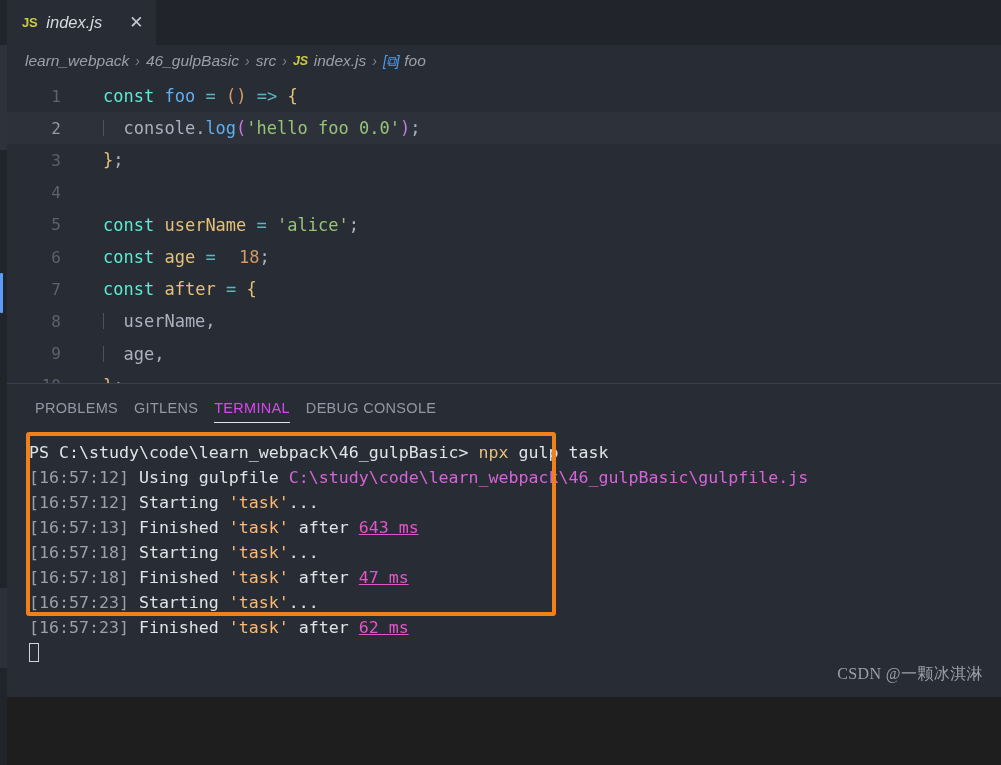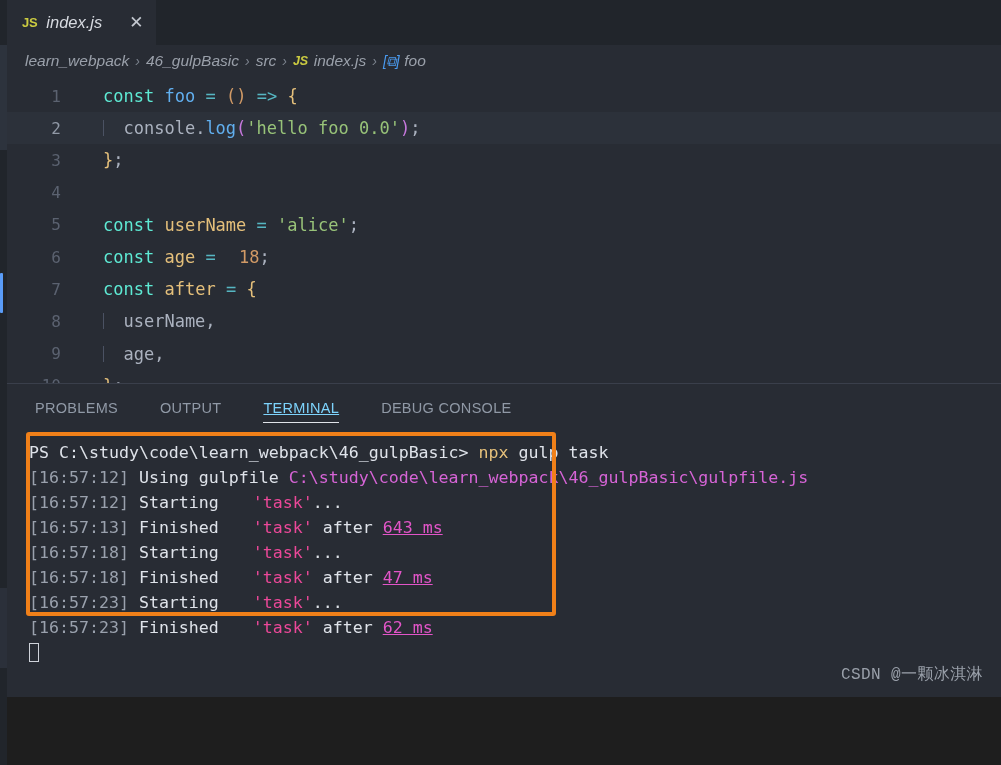--- a/index.html
+++ b/index.html
@@ -196,34 +196,34 @@
     display: flex;
     flex-direction: column;
     position: relative;
   }
   .panel-tabs {
     height: 48px;
     flex: 0 0 48px;
     display: flex;
     align-items: center;
     padding-left: 28px;
-    gap: 42px;
+    gap: 16px;
   }
   .panel-tab {
     font-size: 14.5px;
     color: #9099a6;
     letter-spacing: 0.3px;
     position: relative;
     height: 48px;
     display: flex;
     align-items: center;
     cursor: pointer;
     font-family: "Liberation Sans", sans-serif;
   }
-  .panel-tab.active { color: #7dd3fc; text-decoration: underline; }
+  .panel-tab.active { color: #d946ef; }
   .panel-tab.active::after {
     content: "";
     position: absolute;
     left: 0; right: 0; bottom: 9px;
     height: 1.5px;
     background: #e0e3e9;
   }
   .terminal {
     flex: 1 1 auto;
     position: relative;
@@ -233,21 +233,21 @@
     line-height: 25px;
     color: #d7dae0;
     white-space: pre;
     overflow: hidden;
   }
   .t-line { white-space: pre; }
   .t-gray   { color: #9aa1ad; }
   .t-white  { color: #dfe3ea; }
   .t-yellow { color: #e5c07b; }
   .t-magenta{ color: #d664d6; }
-  .t-cyan   { color: #ec4899; margin-left: 24px; }
+  .t-cyan   { color: #fdba74; }
   .t-pinknum{ color: #e255c8; text-decoration: underline; }
   .cursor-block {
     display: inline-block;
     width: 10px;
     height: 19px;
     border: 1.5px solid #cfd3da;
     vertical-align: -4px;
     box-sizing: border-box;
   }
   .orange-box {
@@ -260,21 +260,21 @@
     border-radius: 3px;
     box-sizing: border-box;
     pointer-events: none;
   }
   .watermark {
     position: absolute;
     right: 18px;
     bottom: 12px;
     font-size: 16px;
     color: #9aa0aa;
-    font-family: Liberation Mono, monospace;
+    font-family: Liberation Serif, serif;
     letter-spacing: 0.4px;
   }
 </style>
 </head>
 <body>
 
 <div class="app">
 
   <div class="left-strip">
     <div class="tabstrip-shade"></div>
@@ -317,21 +317,21 @@
         <div class="code-line"><div class="gutter">7</div><div class="code-content"><span class="tk-kw">const</span><span class="tk-plain"> </span><span class="tk-var">after</span><span class="tk-plain"> </span><span class="tk-op">=</span><span class="tk-plain"> </span><span class="tk-br2">{</span></div></div>
         <div class="code-line"><div class="gutter">8</div><div class="code-content"><span class="indent-guide"></span><span class="tk-plain">  userName</span><span class="tk-plain">,</span></div></div>
         <div class="code-line"><div class="gutter">9</div><div class="code-content"><span class="indent-guide"></span><span class="tk-plain">  age</span><span class="tk-plain">,</span></div></div>
         <div class="code-line"><div class="gutter">10</div><div class="code-content"><span class="tk-br2">}</span><span class="tk-plain">;</span></div></div>
         <div class="code-line"><div class="gutter">11</div><div class="code-content"></div></div>
       </div>
 
     <div class="panel">
       <div class="panel-tabs" id="panel-tabs">
           <div class="panel-tab">PROBLEMS</div>
-          <div class="panel-tab">OUTPUT</div>
+          <div class="panel-tab">GITLENS</div>
           <div class="panel-tab active">TERMINAL</div>
           <div class="panel-tab">DEBUG CONSOLE</div>
         </div>
       <div class="terminal" id="terminal"><div class="t-line"><span class="t-white">PS C:\study\code\learn_webpack\46_gulpBasic&gt; </span><span class="t-yellow">npx</span><span class="t-white"> gulp task</span></div><div class="t-line"><span class="t-gray">[16:57:12]</span><span class="t-white"> Using gulpfile </span><span class="t-magenta">C:\study\code\learn_webpack\46_gulpBasic\gulpfile.js</span></div><div class="t-line"><span class="t-gray">[16:57:12]</span><span class="t-white"> Starting </span><span class="t-cyan">'task'</span><span class="t-white">...</span></div><div class="t-line"><span class="t-gray">[16:57:13]</span><span class="t-white"> Finished </span><span class="t-cyan">'task'</span><span class="t-white"> after </span><span class="t-pinknum">643 ms</span></div><div class="t-line"><span class="t-gray">[16:57:18]</span><span class="t-white"> Starting </span><span class="t-cyan">'task'</span><span class="t-white">...</span></div><div class="t-line"><span class="t-gray">[16:57:18]</span><span class="t-white"> Finished </span><span class="t-cyan">'task'</span><span class="t-white"> after </span><span class="t-pinknum">47 ms</span></div><div class="t-line"><span class="t-gray">[16:57:23]</span><span class="t-white"> Starting </span><span class="t-cyan">'task'</span><span class="t-white">...</span></div><div class="t-line"><span class="t-gray">[16:57:23]</span><span class="t-white"> Finished </span><span class="t-cyan">'task'</span><span class="t-white"> after </span><span class="t-pinknum">62 ms</span></div><div class="t-line"><span class="cursor-block"></span></div></div>
       <div class="orange-box"></div>
       <div class="watermark">CSDN @一颗冰淇淋</div>
     </div>
 
   </div>
 </div>

